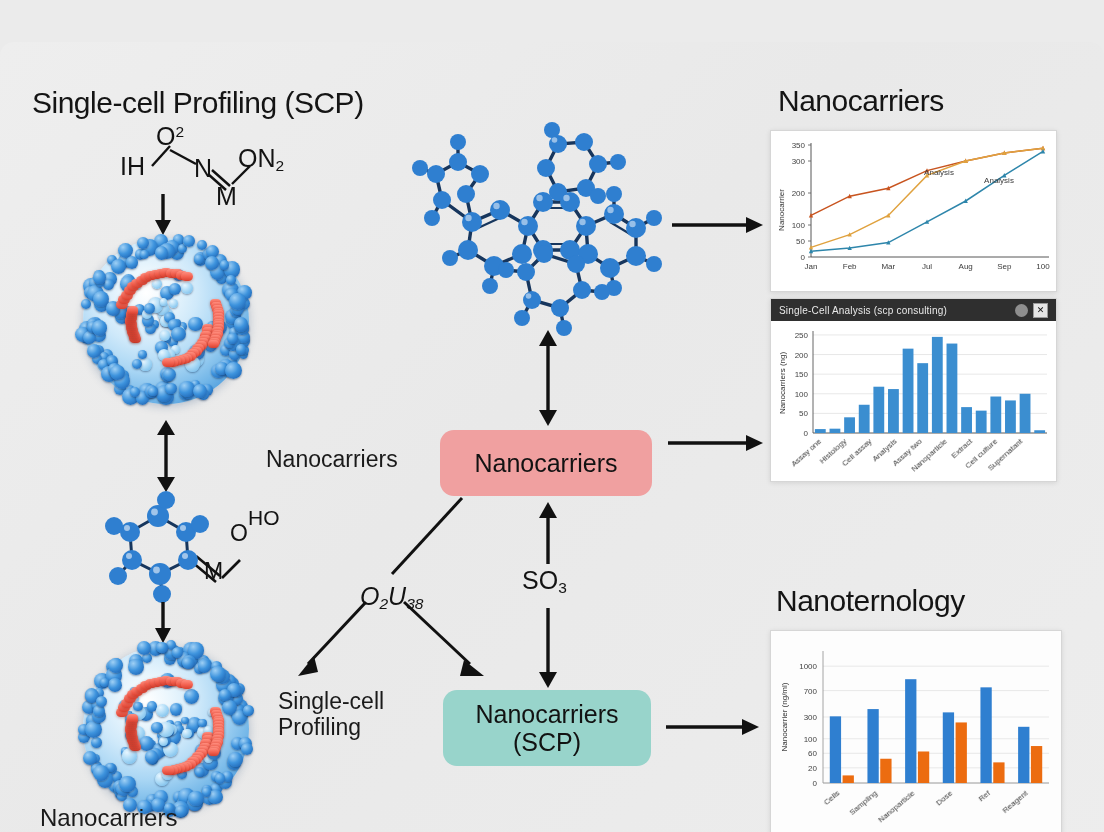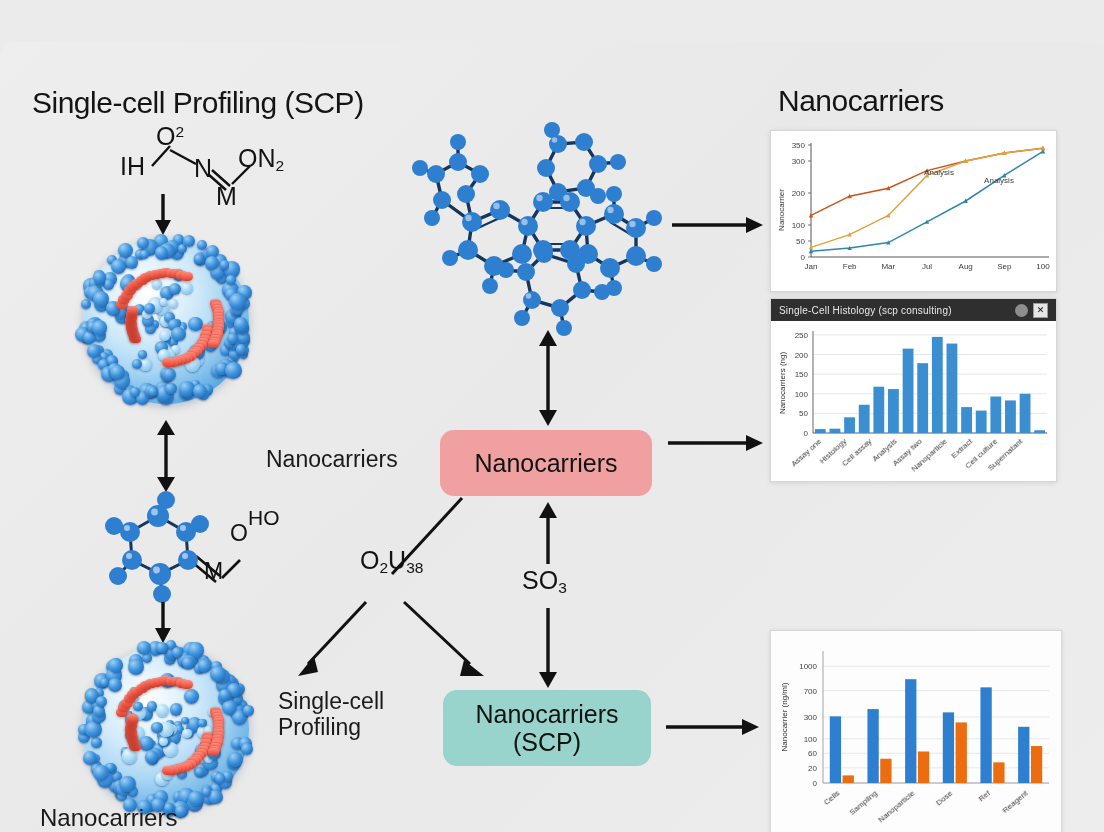--- a/index.html
+++ b/index.html
@@ -115,20 +115,21 @@
 </style>
 </head>
 <body>
 
 <div id="canvas">
 
   <div class="abs h-title" style="left:32px;top:44px;">Single-cell Profiling (SCP)</div>
 
   <div class="abs h-title" style="left:778px;top:42px;">Nanocarriers</div>
 
+  <div class="abs h-title" style="left:776px;top:542px;">Nanoternology</div>
 
   <div class="abs" style="left:108px;top:82px;width:200px;height:80px;">
     <svg width="200" height="80" style="position:absolute;left:0;top:0;overflow:visible;">
 
       <line x1="44" y1="42" x2="62" y2="22" stroke="#111" stroke-width="2.4"></line>
       <line x1="62" y1="26" x2="88" y2="40" stroke="#111" stroke-width="2.4"></line>
       <line x1="100" y1="50" x2="118" y2="66" stroke="#111" stroke-width="2.4"></line>
       <line x1="104" y1="46" x2="122" y2="62" stroke="#111" stroke-width="2.4"></line>
       <line x1="124" y1="60" x2="142" y2="42" stroke="#111" stroke-width="2.4"></line>
     </svg>
@@ -822,21 +823,21 @@
       <polygon points="95,11 78,3 78,19" fill="#111"></polygon>
     </svg>
   </div>
 
   <div class="abs" style="left:350px;top:452px;">
     <svg width="120" height="86">
       <line x1="112" y1="4" x2="42" y2="80" stroke="#111" stroke-width="3"></line>
     </svg>
   </div>
 
-  <div class="abs chem" style="left:360px;top:504px;">O<sub>2</sub>U<sub>38</sub></div>
+  <div class="abs chem" style="left:360px;top:540px;font-style:italic;">O<sub>2</sub>U<sub>38</sub></div>
 
   <div class="abs arrow" style="left:288px;top:556px;">
     <svg width="86" height="88">
       <line x1="78" y1="4" x2="20" y2="66" stroke="#111" stroke-width="3"></line>
       <polygon points="10,78 26,58 30,74" fill="#111"></polygon>
     </svg>
   </div>
 
   <div class="abs arrow" style="left:398px;top:556px;">
     <svg width="96" height="88">
@@ -924,21 +925,21 @@
         <path d="M192.46666666666667,72 L194.66666666666666,67.6 L196.86666666666665,72 Z" fill="#2e86ab"></path>
         <path d="M231.13333333333335,46.400000000000006 L233.33333333333334,42.00000000000001 L235.53333333333333,46.400000000000006 Z" fill="#2e86ab"></path>
         <path d="M269.8,22.400000000000006 L272,18.000000000000007 L274.2,22.400000000000006 Z" fill="#2e86ab"></path>
         <text x="168" y="44" class="xlab blurtxt" text-anchor="middle" fill="#4a2a14">Analysis</text>
         <text x="228" y="52" class="xlab blurtxt" text-anchor="middle" fill="#1e5f8a">Analysis</text>
       </svg>
   </div>
 
   <div class="panel soft" style="left:770px;top:256px;width:285px;height:182px;">
     <div class="win-title">
-      <span class="t">Single-Cell Histology (scp consulting)</span>
+      <span class="t">Single-Cell Analysis (scp consulting)</span>
       <span class="win-btn min"></span>
       <span class="win-btn close">✕</span>
     </div>
     <svg id="svg-barwin" width="285" height="160" viewBox="0 0 285 160">
         <rect x="0" y="0" width="285" height="160" fill="#fff"></rect>
         <line x1="42" y1="112" x2="276" y2="112" stroke="#dcdcdc" stroke-width="0.7"></line>
         <text x="37" y="115" class="tick-txt blurtxt" text-anchor="end">0</text>
         <line x1="42" y1="92.38461538461539" x2="276" y2="92.38461538461539" stroke="#dcdcdc" stroke-width="0.7"></line>
         <text x="37" y="95.38461538461539" class="tick-txt blurtxt" text-anchor="end">50</text>
         <line x1="42" y1="72.76923076923077" x2="276" y2="72.76923076923077" stroke="#dcdcdc" stroke-width="0.7"></line>

